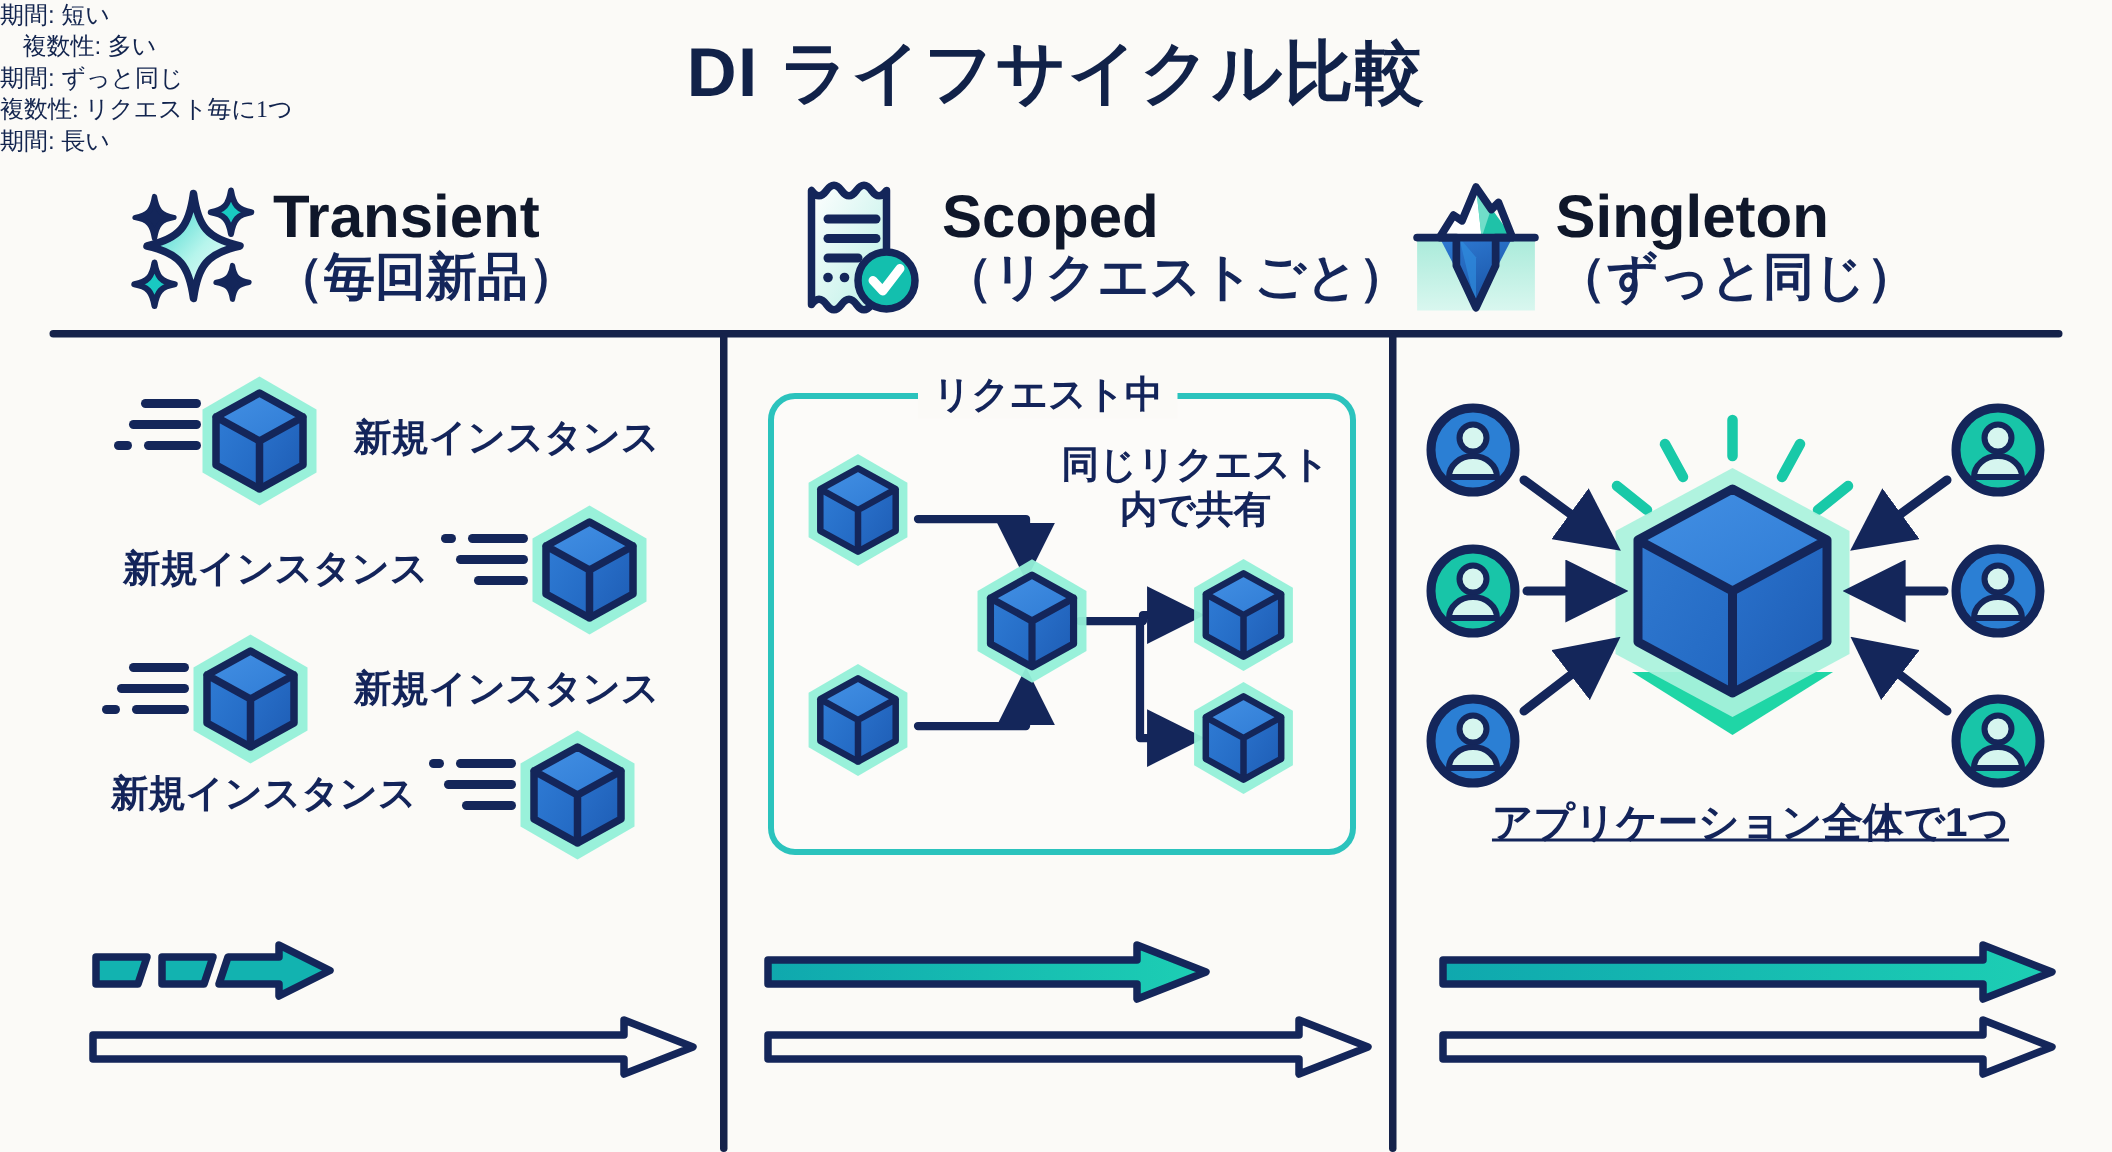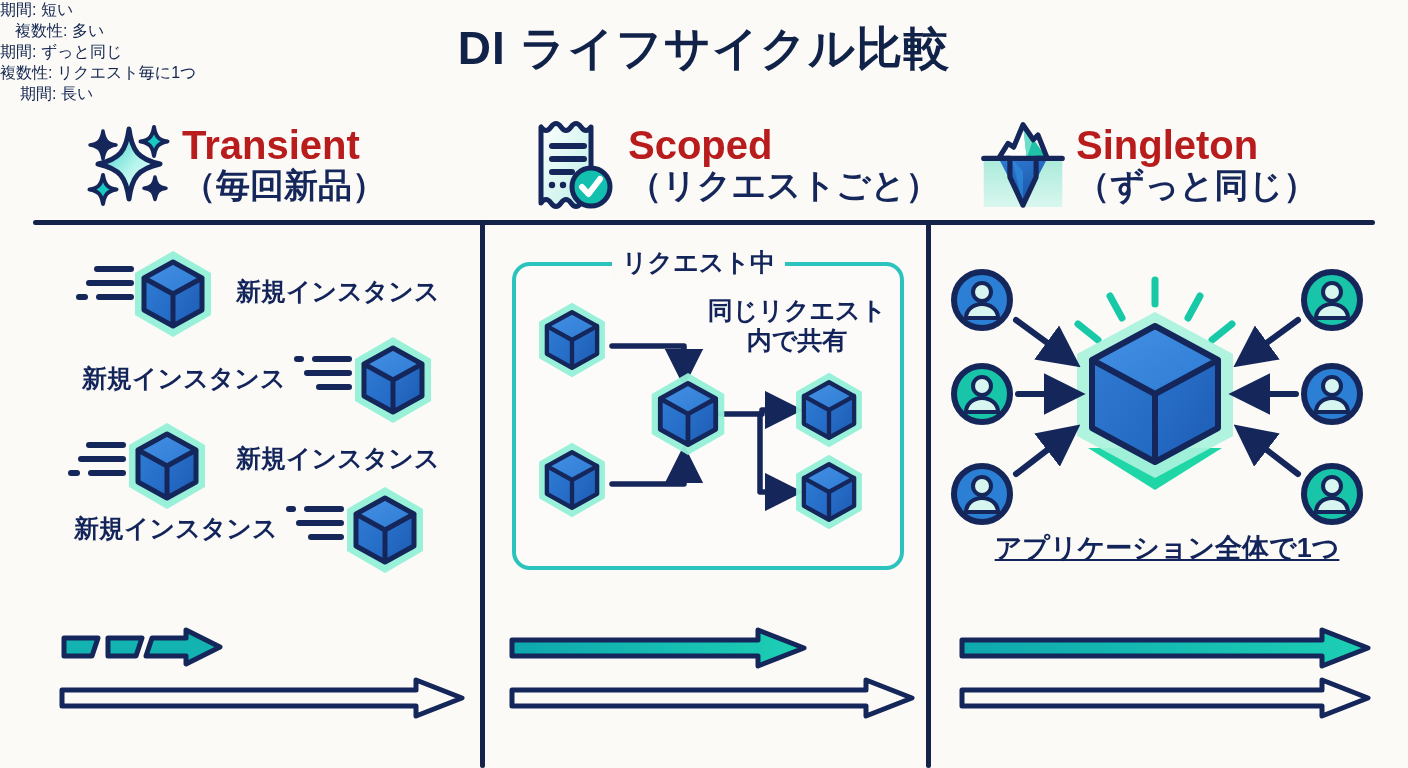--- a/index.html
+++ b/index.html
@@ -30,25 +30,25 @@
     position:absolute;top:222px;width:5px;height:546px;
     background:#15224a;border-radius:3px;
   }
   .vdiv.v1{left:480px;}
   .vdiv.v2{left:926px;}
 
   
   .colhead{position:absolute;top:108px;height:112px;display:flex;align-items:center;gap:10px;}
   .colhead .hicon{width:86px;height:96px;flex:none;display:flex;align-items:center;justify-content:center;}
   .colhead .htext{display:flex;flex-direction:column;line-height:1.05;}
-  .colhead .hmain{font-size:40px;font-weight:700;color:#b91c1c;}
+  .colhead .hmain{font-size:40px;font-weight:700;color:#0f172a;}
   .colhead .hsub{font-size:34px;font-weight:700;color:#14265a;margin-top:2px;}
   .head-transient{left:86px;}
   .head-scoped{left:532px;}
-  .head-singleton{left:980px;}
+  .head-singleton{left:941px;}
 
   
   .cube{position:absolute;}
   .cube svg{display:block;overflow:visible;}
 
   
   .tlabel{
     position:absolute;font-size:25px;font-weight:700;color:#13245a;white-space:nowrap;
   }
   .speedlines{position:absolute;}
@@ -417,23 +417,23 @@
         <stop offset="0%" stop-color="#0fa8ae"></stop>
           <stop offset="100%" stop-color="#1dcfb4"></stop>
       </linearGradient>
     </defs>
     <path d="M4 12 L250 12 L250 2 L296 20 L250 38 L250 28 L4 28 Z" fill="url(#tealgrad)" stroke="#14265a" stroke-width="5" stroke-linejoin="round"></path>
   </svg>
 
   <svg class="arrowsvg" style="left:508px;top:678px;" width="410" height="40" viewBox="0 0 410 40">
     <path d="M4 12 L358 12 L358 2 L404 20 L358 38 L358 28 L4 28 Z" fill="#fbfaf7" stroke="#14265a" stroke-width="5" stroke-linejoin="round"></path>
   </svg>
-  <div class="mlabel" style="left:508px;top:706px;width:410px;">複数性: リクエスト毎に1つ</div>
-
-  <div class="mlabel" style="left:970px;top:596px;width:400px;margin-left:20px;">期間: 長い</div>
+  <div class="mlabel" style="left:508px;top:706px;width:410px;font-family:Liberation Serif, serif;">複数性: リクエスト毎に1つ</div>
+
+  <div class="mlabel" style="left:970px;top:596px;width:400px;">期間: 長い</div>
   <svg class="arrowsvg" style="left:958px;top:628px;" width="418" height="40" viewBox="0 0 418 40">
     <path d="M4 12 L364 12 L364 2 L410 20 L364 38 L364 28 L4 28 Z" fill="url(#tealgrad)" stroke="#14265a" stroke-width="5" stroke-linejoin="round"></path>
   </svg>
 
   <svg class="arrowsvg" style="left:958px;top:678px;" width="418" height="40" viewBox="0 0 418 40">
     <path d="M4 12 L364 12 L364 2 L410 20 L364 38 L364 28 L4 28 Z" fill="#fbfaf7" stroke="#14265a" stroke-width="5" stroke-linejoin="round"></path>
   </svg>
 
 </div>
 

